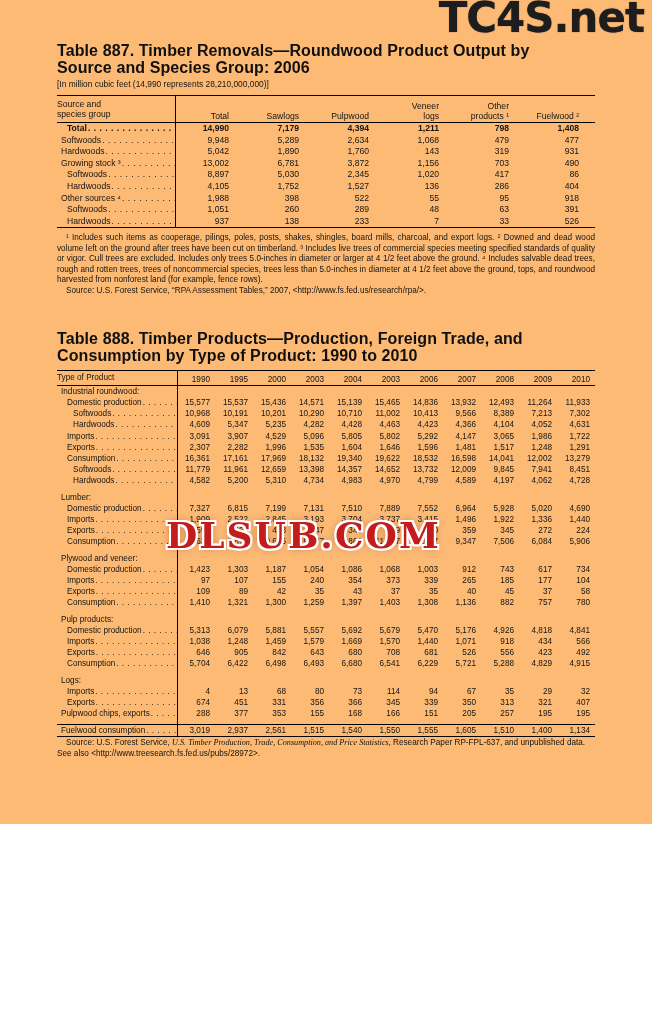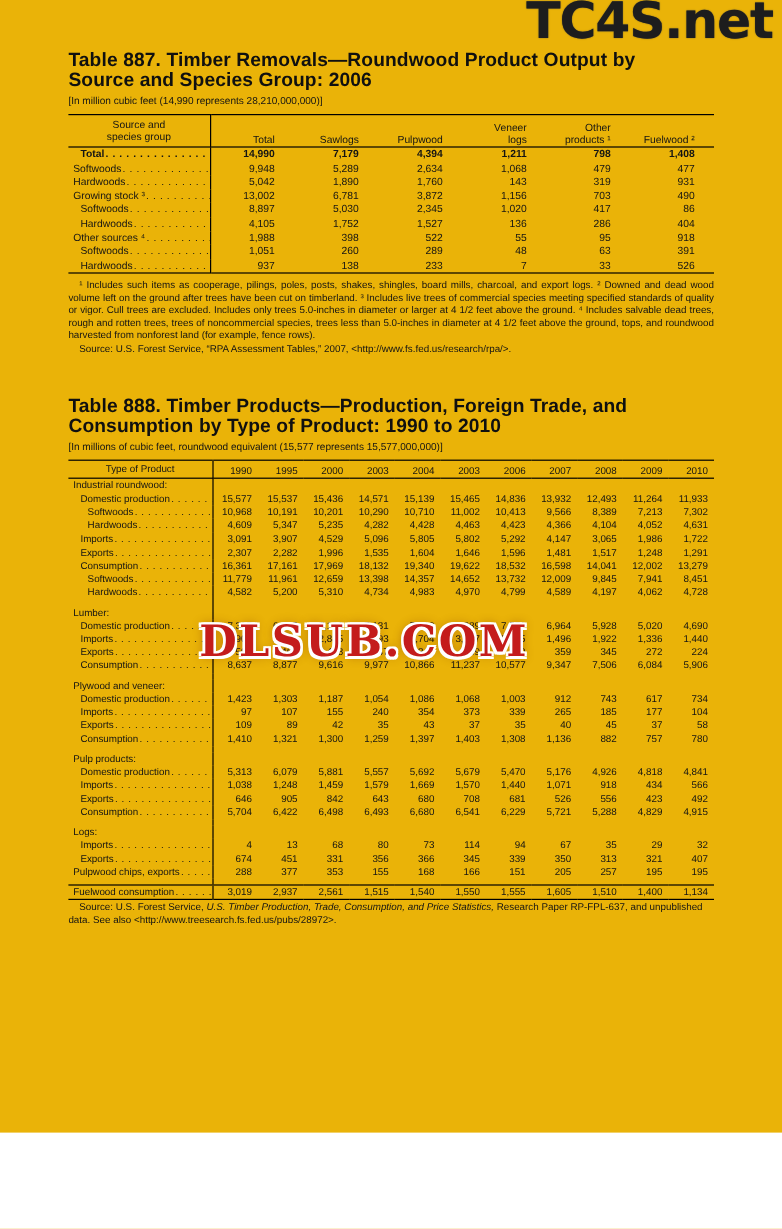--- a/index.html
+++ b/index.html
@@ -1,35 +1,35 @@
 <!DOCTYPE html>
 <html><head>
 <meta charset="utf-8">
 <style>
   * { margin:0; padding:0; box-sizing:border-box; }
   html,body { background:#ffffff; }
   .page {
-    position:relative; width:652px; height:944px; background:#eab308;
+    position:relative; width:652px; height:824px; background:#fdba74;
     font-family:"Liberation Sans", sans-serif; color:#141414; overflow:hidden;
   }
   .content { position:absolute; top:0; left:57px; width:538px; }
 
   .tbl-title {
     margin-top:42px; max-width:524px;
     font-family:Liberation Sans, sans-serif; font-weight:bold;
     font-size:16px; line-height:17px; letter-spacing:.1px; color:#101010;
   }
   .tbl-title.second { margin-top:33px; }
   .unit-note { margin-top:3px; font-size:8.4px; line-height:10px; }
 
   table { border-collapse:collapse; width:100%; table-layout:fixed; }
   .tbl { border-top:1.4px solid #000; border-bottom:1.4px solid #000; margin-top:6px; }
   thead th { font-weight:normal; border-bottom:1px solid #000; vertical-align:bottom; }
   th.stub, td.stub { border-right:1px solid #000; text-align:left; }
-  th.stub { text-align:center; vertical-align:middle; white-space:pre-line; }
+  th.stub { vertical-align:middle; white-space:pre-line; }
   .ch { text-align:right; white-space:pre-line; }
   td.num { text-align:right; white-space:nowrap; }
 
   .t887 { font-size:8.6px; }
   .t887 thead th { height:27px; padding-bottom:1px; }
   .t887 td { height:11.6px; line-height:11.6px; }
   .t887 .num, .t887 .ch { padding-right:16px; }
   .t888 { font-size:8.2px; }
   .t888 thead th { height:15px; padding-bottom:1px; }
   .t888 td { height:11.2px; line-height:11.2px; }
@@ -39,21 +39,21 @@
   .rowlab .lbl { flex:0 0 auto; }
   .rowlab .leader { flex:1 1 auto; overflow:hidden; margin-left:1px; color:#141414; }
   .leader::after { content:" . . . . . . . . . . . . . . . . . . . . . . . . . . . . . . . . . . . ."; letter-spacing:.5px; }
   .ind0 { padding-left:4px; } .ind1 { padding-left:10px; } .ind2 { padding-left:16px; }
   tr.bold { font-weight:bold; }
   tr.spacer td { height:5px; line-height:5px; font-size:1px; }
   tr.ruled td { border-top:1px solid #000;margin-top:11px; }
 
   .footnotes { margin-top:5px; font-size:8.2px; line-height:10.4px; text-align:justify; text-indent:9px; }
   .source { margin-top:1px; font-size:8.2px; line-height:10.4px; text-indent:9px; }
-  .source .it { font-style:italic; }
+  .source .it { font-style:italic;font-family:Liberation Serif, serif; }
 
   .footer-right { position:absolute; top:979px; right:68px; font-size:10px; color:#111; z-index:2; }
   .footer-right .pagenum { font-weight:bold; margin-left:7px; }
   .footer-left { position:absolute; top:1000px; left:57px; font-size:7.8px; color:#222; z-index:2; }
 
   .wm-top {
     position:absolute; top:-7px; right:8px; z-index:3;
     font-family:"DejaVu Sans", sans-serif; font-weight:bold;
     font-size:42px; letter-spacing:-1px; color:#1d1d1d;
     text-shadow:0 0 1px #3a3a3a;
@@ -236,21 +236,20 @@
             <td class="num">33</td>
             <td class="num">526</td>
           </tr>
         </tbody>
     </table>
 
     <p class="footnotes">¹ Includes such items as cooperage, pilings, poles, posts, shakes, shingles, board mills, charcoal, and export logs. ² Downed and dead wood volume left on the ground after trees have been cut on timberland. ³ Includes live trees of commercial species meeting specified standards of quality or vigor. Cull trees are excluded. Includes only trees 5.0-inches in diameter or larger at 4 1/2 feet above the ground. ⁴ Includes salvable dead trees, rough and rotten trees, trees of noncommercial species, trees less than 5.0-inches in diameter at 4 1/2 feet above the ground, tops, and roundwood harvested from nonforest land (for example, fence rows).</p>
     <p class="source">Source: U.S. Forest Service, “RPA Assessment Tables,” 2007, &lt;http://www.fs.fed.us/research/rpa/&gt;.</p>
 
     <h1 class="tbl-title second">Table 888. Timber Products—Production, Foreign Trade, and Consumption by Type of Product: 1990 to 2010</h1>
-    <div class="unit-note">[In millions of cubic feet, roundwood equivalent (15,577 represents 15,577,000,000)]</div>
 
     <table class="tbl t888">
       <colgroup>
         <col style="width:120px">
         <col style="width:38px">
           <col style="width:38px">
           <col style="width:38px">
           <col style="width:38px">
         <col style="width:38px">
           <col style="width:38px">

